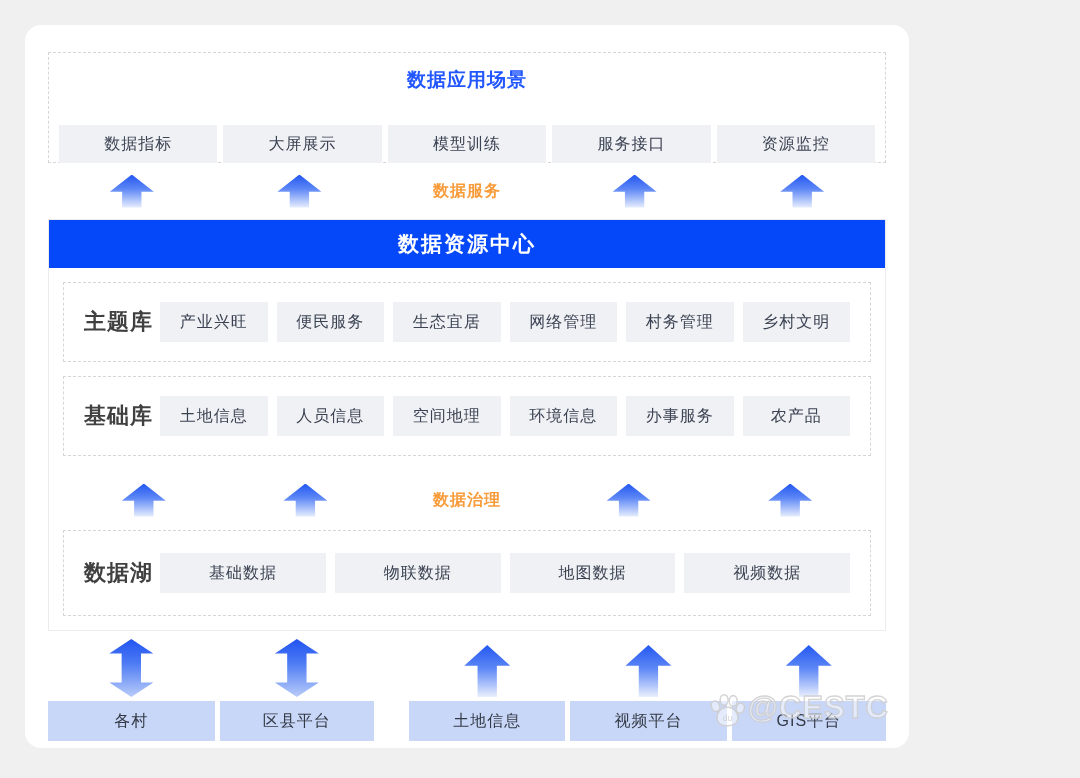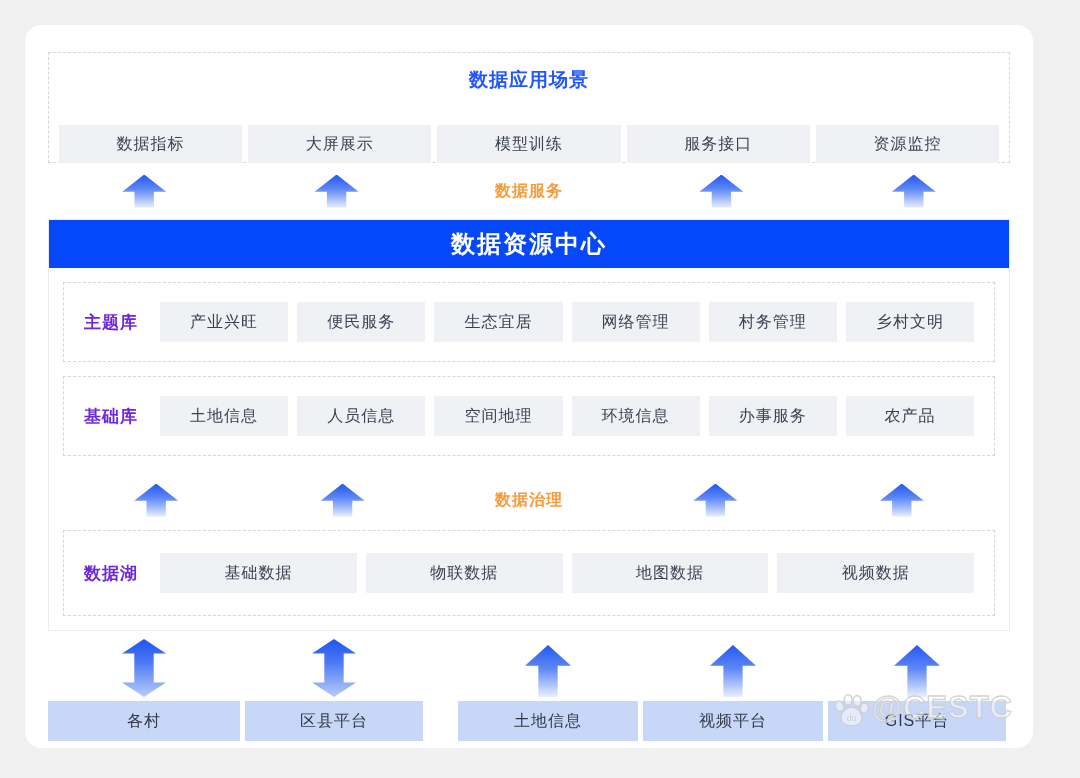--- a/index.html
+++ b/index.html
@@ -5,21 +5,21 @@
   * { margin:0; padding:0; box-sizing:border-box; }
   html,body { width:1080px; height:778px; }
   body {
     background:#f0f0f1;
     font-family:"Liberation Sans","DejaVu Sans",sans-serif;
     position:relative;
     overflow:hidden;
   }
   .card {
     position:absolute; left:25px; top:25px;
-    width:1008px; height:723px;
+    width:884px; height:723px;
     background:#ffffff; border-radius:16px;
     padding:27px 23px 0 23px;
   }
   .dashed { border:1px dashed #d6d6d6; }
 
   
   .top-section { height:111px; padding:14px 10px 0 10px; }
   .blue-title {
     text-align:center; color:#2257ff; font-size:19px; font-weight:bold;
     letter-spacing:1px; margin-bottom:16px;
@@ -44,31 +44,31 @@
     clip-path:polygon(50% 0,100% 52%,72% 52%,72% 100%,28% 100%,28% 52%,0 52%);
   }
   .orange-label {
     color:#f89b3a; font-size:16px; font-weight:bold; letter-spacing:1px;
   }
 
   
   .center-section { border:1px solid #ececec; }
   .banner {
     height:48px; background:#0448fa; color:#ffffff;
-    font-size:24px; font-weight:bold; letter-spacing:2px;
+    font-size:21px; font-weight:bold; letter-spacing:2px;
     display:flex; align-items:center; justify-content:center;
   }
   .center-body { padding:14px 14px 14px 14px; }
   .lib-row {
     height:80px; display:flex; align-items:center;
     padding:0 20px; margin-bottom:14px;
   }
   .lib-row:last-child { margin-bottom:0; }
   .lib-label {
-    color:#6d28d9; font-size:17px; font-weight:bold;
+    color:#404040; font-size:22px; font-weight:bold;
     width:76px; flex:0 0 76px; letter-spacing:1px;
   }
   .lib-boxes { display:flex; gap:9px; flex:1; }
   .lib-boxes .gbox { height:40px; }
 
   
   .bottom-section {
     display:flex; gap:5px; margin-top:8px; align-items:flex-end;
   }
   .platform-cell {

